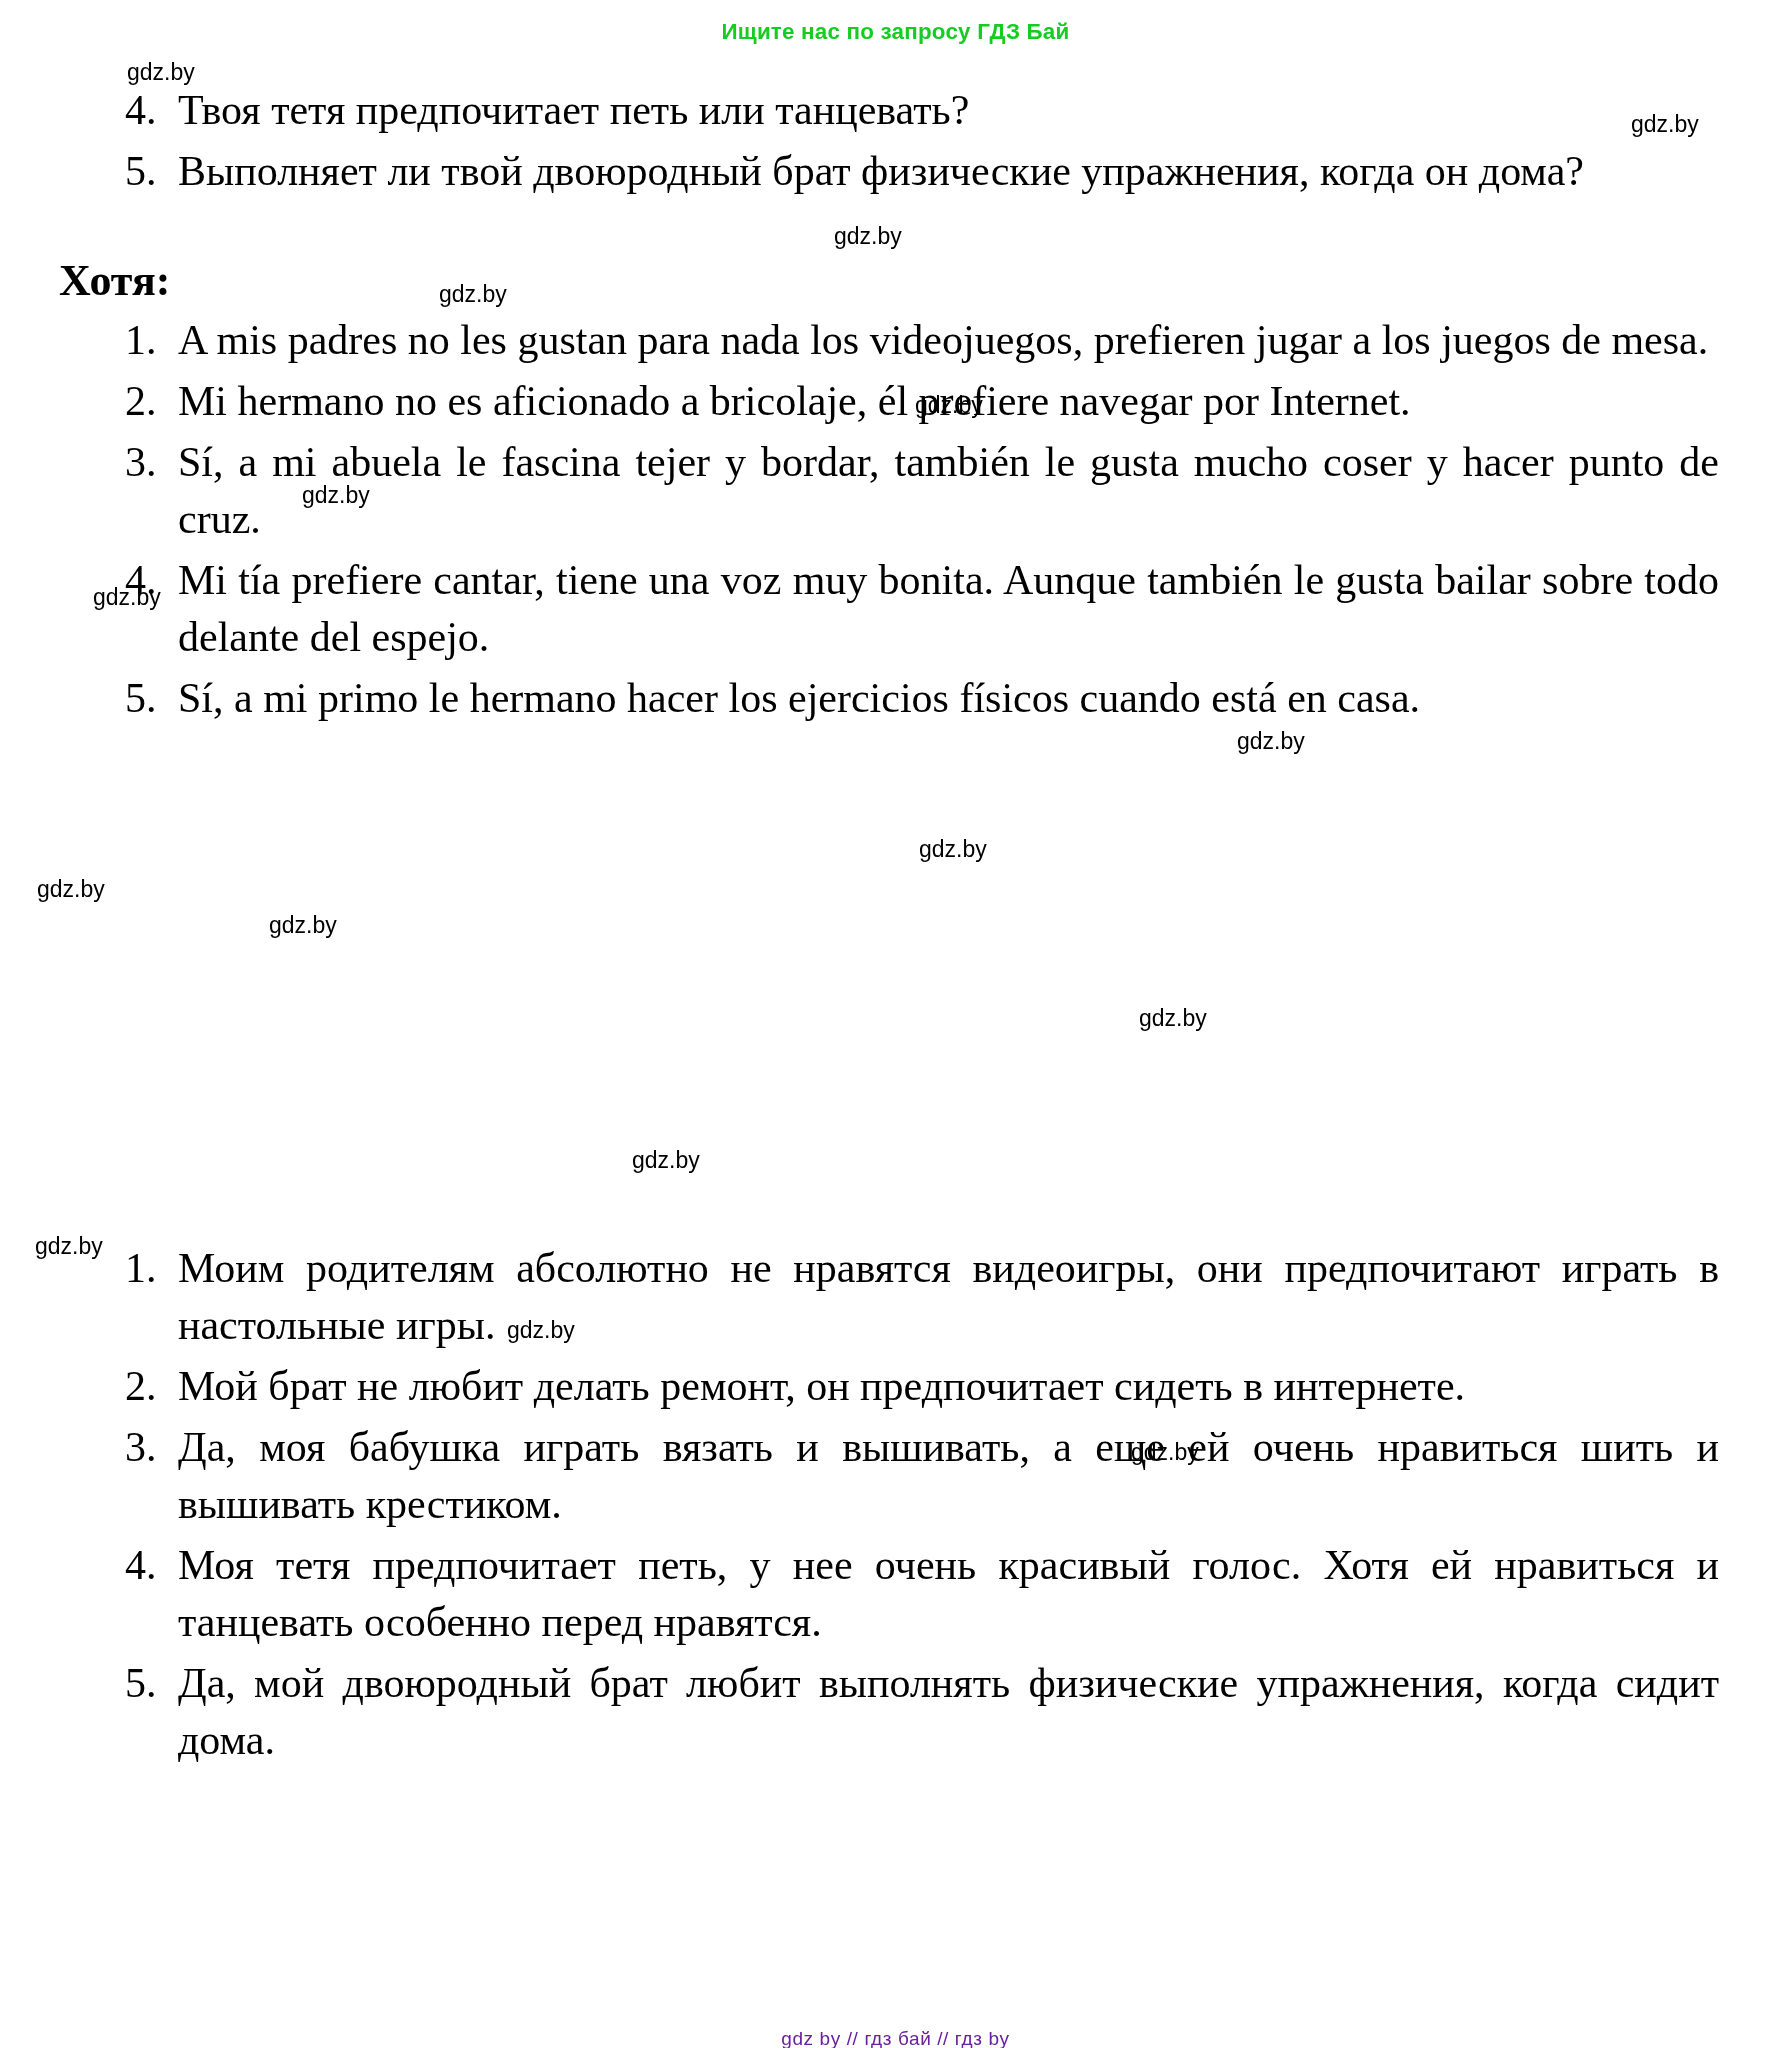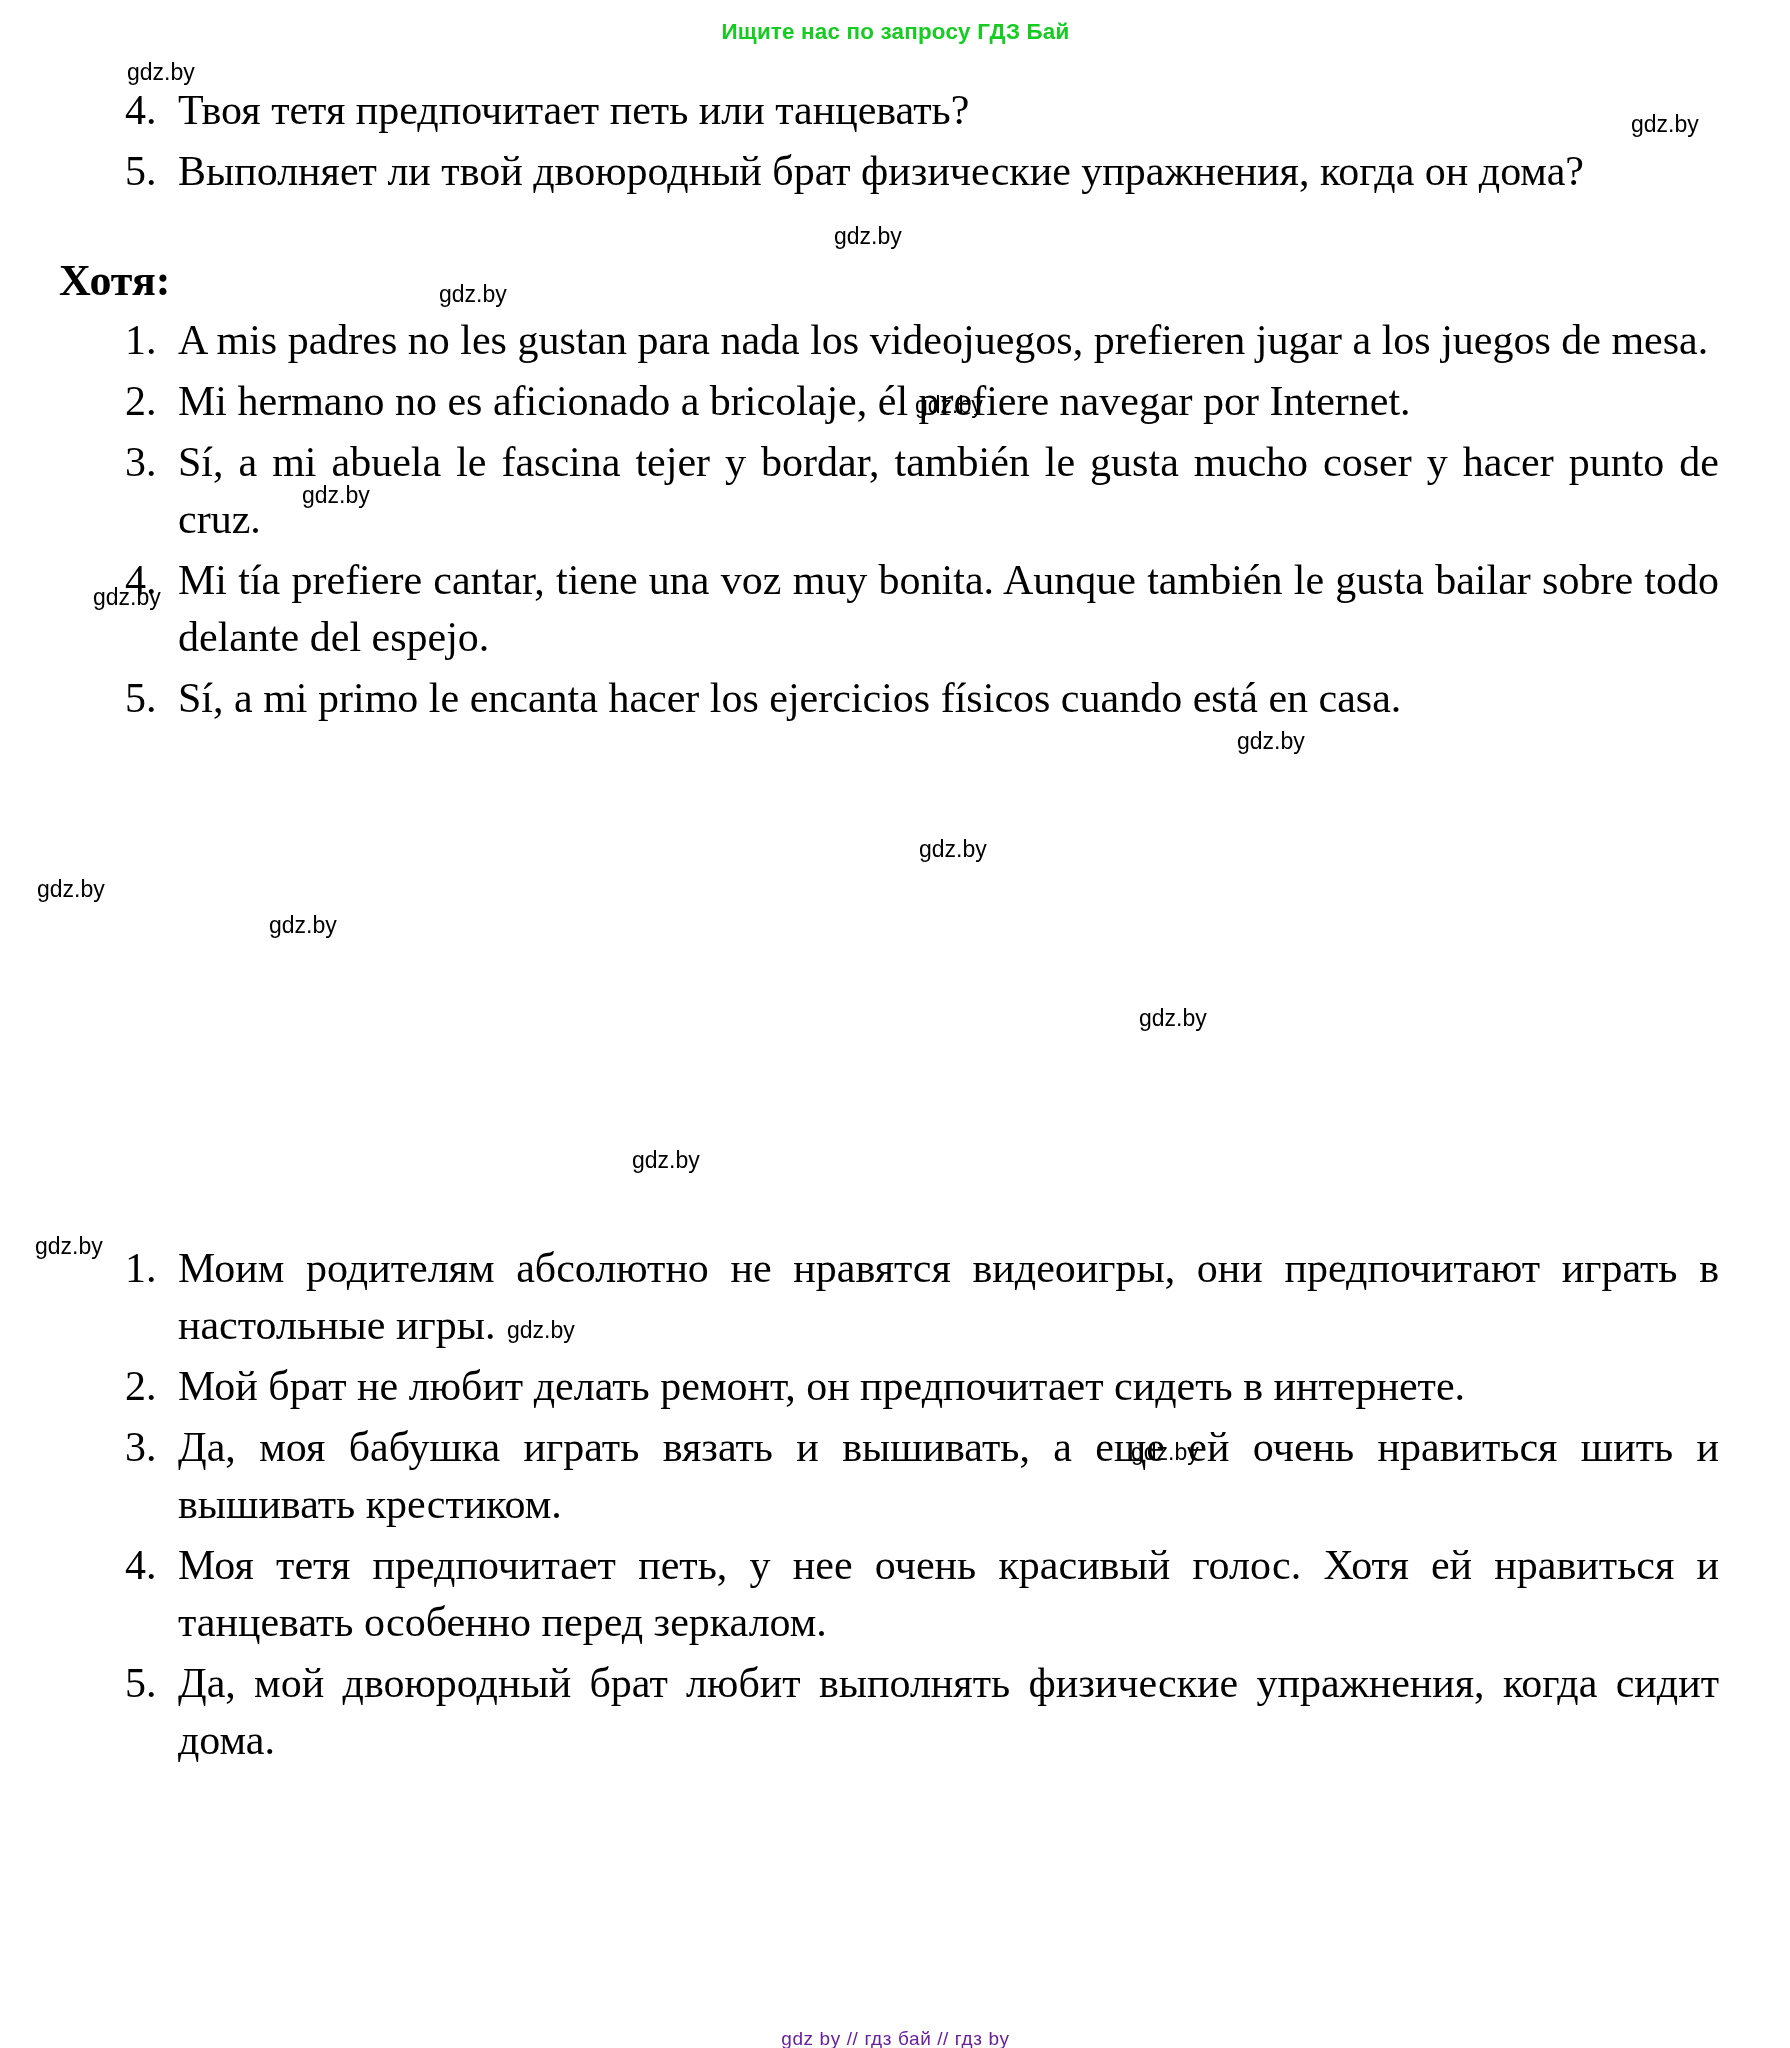--- a/index.html
+++ b/index.html
@@ -166,42 +166,42 @@
         <li class="qitem">
           <span class="qnum">3.</span>
           <span class="qtext">Sí, a mi abuela le fascina tejer y bordar, también le gusta mucho coser y hacer punto de cruz.</span>
         </li>
         <li class="qitem">
           <span class="qnum">4.</span>
           <span class="qtext">Mi tía prefiere cantar, tiene una voz muy bonita. Aunque también le gusta bailar sobre todo delante del espejo.</span>
         </li>
         <li class="qitem">
           <span class="qnum">5.</span>
-          <span class="qtext">Sí, a mi primo le encanta hacer los ejercicios físicos cuando está en casa.</span>
+          <span class="qtext">Sí, a mi primo le hermano hacer los ejercicios físicos cuando está en casa.</span>
         </li>
       </ol>
   </div>
 
   <div class="content-col" style="top:1224px;">
     <ol class="qlist" id="answers-russian">
         <li class="qitem">
           <span class="qnum">1.</span>
           <span class="qtext">Моим родителям абсолютно не нравятся видеоигры, они предпочитают играть в настольные игры.</span>
         </li>
         <li class="qitem">
           <span class="qnum">2.</span>
           <span class="qtext">Мой брат не любит делать ремонт, он предпочитает сидеть в интернете.</span>
         </li>
         <li class="qitem">
           <span class="qnum">3.</span>
           <span class="qtext">Да, моя бабушка играть вязать и вышивать, а еще ей очень нравиться шить и вышивать крестиком.</span>
         </li>
         <li class="qitem">
           <span class="qnum">4.</span>
-          <span class="qtext">Моя тетя предпочитает петь, у нее очень красивый голос. Хотя ей нравиться и танцевать особенно перед зеркалом.</span>
+          <span class="qtext">Моя тетя предпочитает петь, у нее очень красивый голос. Хотя ей нравиться и танцевать особенно перед нравятся.</span>
         </li>
         <li class="qitem">
           <span class="qnum">5.</span>
           <span class="qtext">Да, мой двоюродный брат любит выполнять физические упражнения, когда сидит дома.</span>
         </li>
       </ol>
   </div>
 
   <div id="site-footer">gdz by  //  гдз бай  //  гдз by</div>
 

